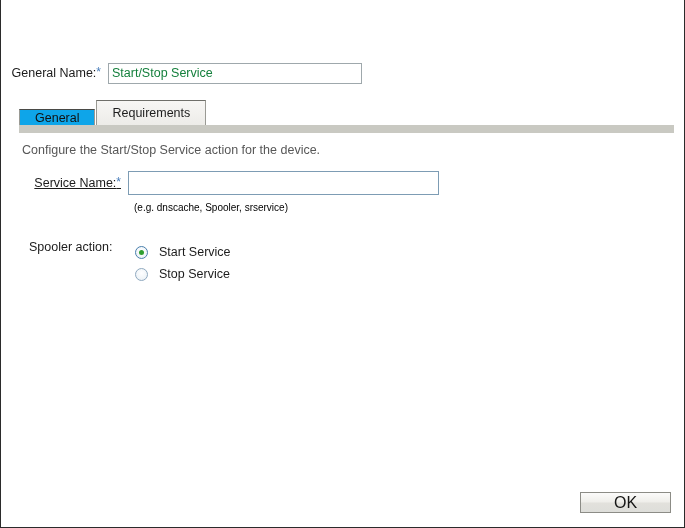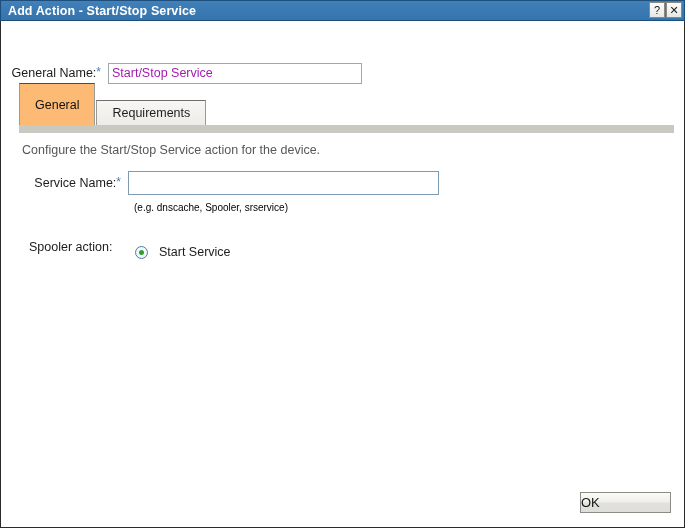--- a/index.html
+++ b/index.html
@@ -93,21 +93,21 @@
   }
   #action-name-input {
     width: 254px;
     height: 21px;
     box-sizing: border-box;
     margin-left: 4px;
     border: 1px solid #9fa8ac;
     background: #ffffff;
     font-family: "Liberation Sans", sans-serif;
     font-size: 12.5px;
-    color: #a21caf;
+    color: #15803d;
     padding: 0 3px;
     outline: none;
   }
 
   
   #tabs {
     position: absolute;
     left: 18px;
     top: 99px;
     display: flex;
@@ -123,24 +123,24 @@
     justify-content: center;
     font-size: 12.5px;
     color: #1c1c1c;
     padding: 0 15px;
     border: 1px solid #9a9a94;
     border-bottom: none;
     white-space: nowrap;
     cursor: default;
   }
   .tab.active {
-    background: #fdba74;
+    background: #0ea5e9;
     border-top: 1px solid #4a4a46;
     color: #111111;
-    height: 42px;
+    height: 16px;
     position: relative;
     z-index: 4;
     text-align: right;
   }
   .tab.inactive {
     background: linear-gradient(to bottom, #f7f6f4 0%, #edece8 100%);
     border-top: 1px solid #6f6f6a;
     color: #1c1c1c;
     margin-left: 1px;
     margin-top: 37px;
@@ -176,20 +176,21 @@
     display: flex;
     align-items: center;
   }
   #service-name-label {
     width: 120px;
     text-align: right;
     font-size: 12.5px;
     color: #1c1c1c;
     padding-right: 3px;
     white-space: nowrap;
+    text-decoration: underline;
   }
   #service-name-input {
     width: 311px;
     height: 24px;
     box-sizing: border-box;
     margin-left: 4px;
     border: 1px solid #7d9cb4;
     background: #ffffff;
     font-family: "Liberation Sans", sans-serif;
     font-size: 12.5px;
@@ -274,38 +275,32 @@
     display: flex;
     gap: 9px;
   }
   .dlg-btn {
     width: 91px;
     height: 21px;
     box-sizing: border-box;
     background: linear-gradient(to bottom, #fbfbfa 0%, #efeeea 48%, #e2e1dc 52%, #dededa 100%);
     border: 1px solid #8c8c86;
     font-family: "Liberation Sans", sans-serif;
-    font-size: 13px;
+    font-size: 16px;
     color: #151515;
+    text-align: center;
     line-height: 19px;
     cursor: default;
   }
 </style>
 </head>
 <body>
 
 <div id="dialog">
 
-  <div id="titlebar">
-    <span id="titlebar-text">Add Action - Start/Stop Service</span>
-    <div id="titlebar-buttons">
-      <div class="tb-btn">?</div>
-      <div class="tb-btn">✕</div>
-    </div>
-  </div>
 
   <div id="action-name-row">
     <div id="action-name-label">
       <span>General Name:</span><span class="req-star">*</span>
     </div>
     <input id="action-name-input" type="text" value="Start/Stop Service" style="">
   </div>
 
   <div id="tabs">
     <div class="tab active">General</div>
@@ -324,19 +319,23 @@
   <div id="service-hint">(e.g. dnscache, Spooler, srservice)</div>
 
   <div id="select-action-label">Spooler action:</div>
   <div id="radio-group">
     <div class="radio-row selected">
       <span class="radio-mark">
           <span class="radio-dot"></span>
         </span>
       <span class="radio-label">Start Service</span>
     </div>
+    <div class="radio-row">
+      <span class="radio-mark"></span>
+      <span class="radio-label">Stop Service</span>
+    </div>
   </div>
 
   <div id="button-bar">
     <div class="dlg-btn">OK</div>
   </div>
 
 </div>
 
 </body></html>

